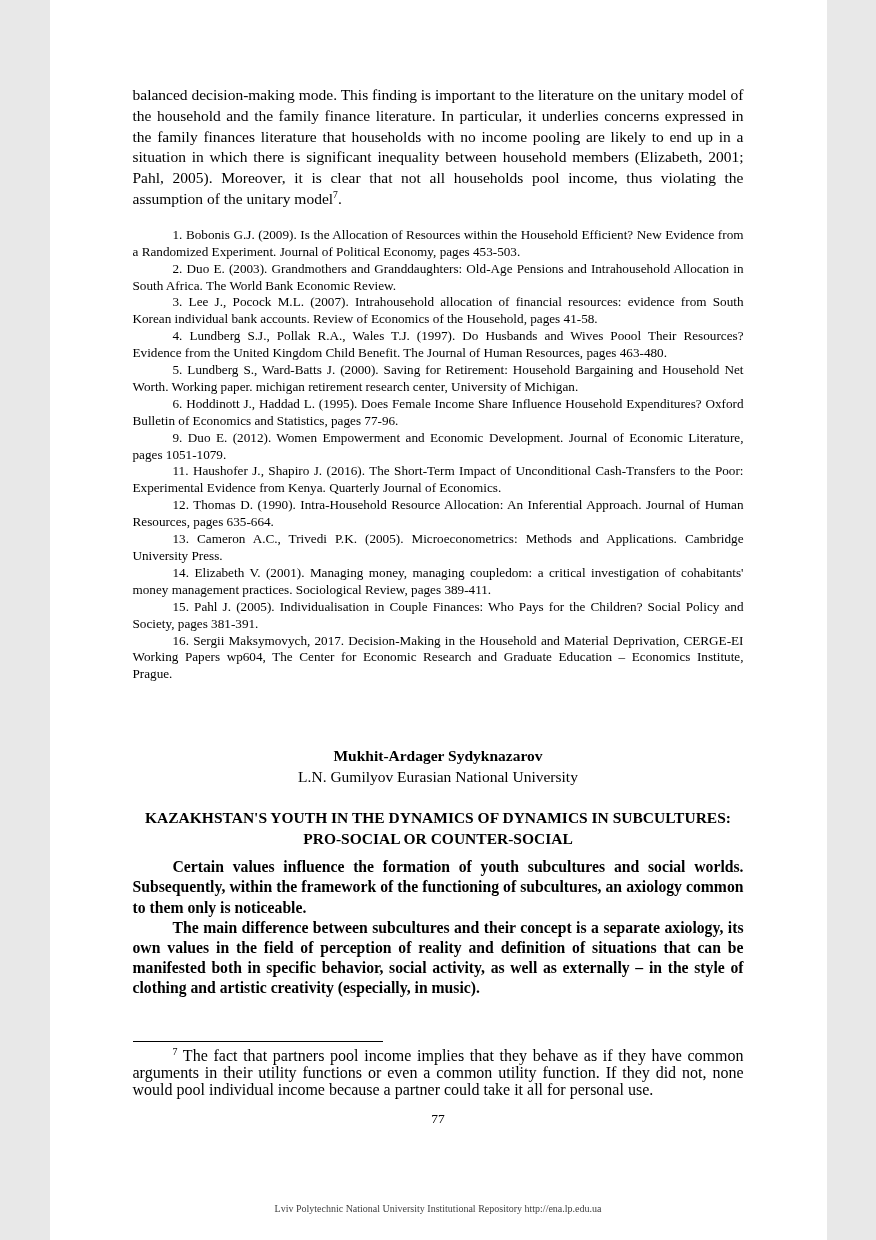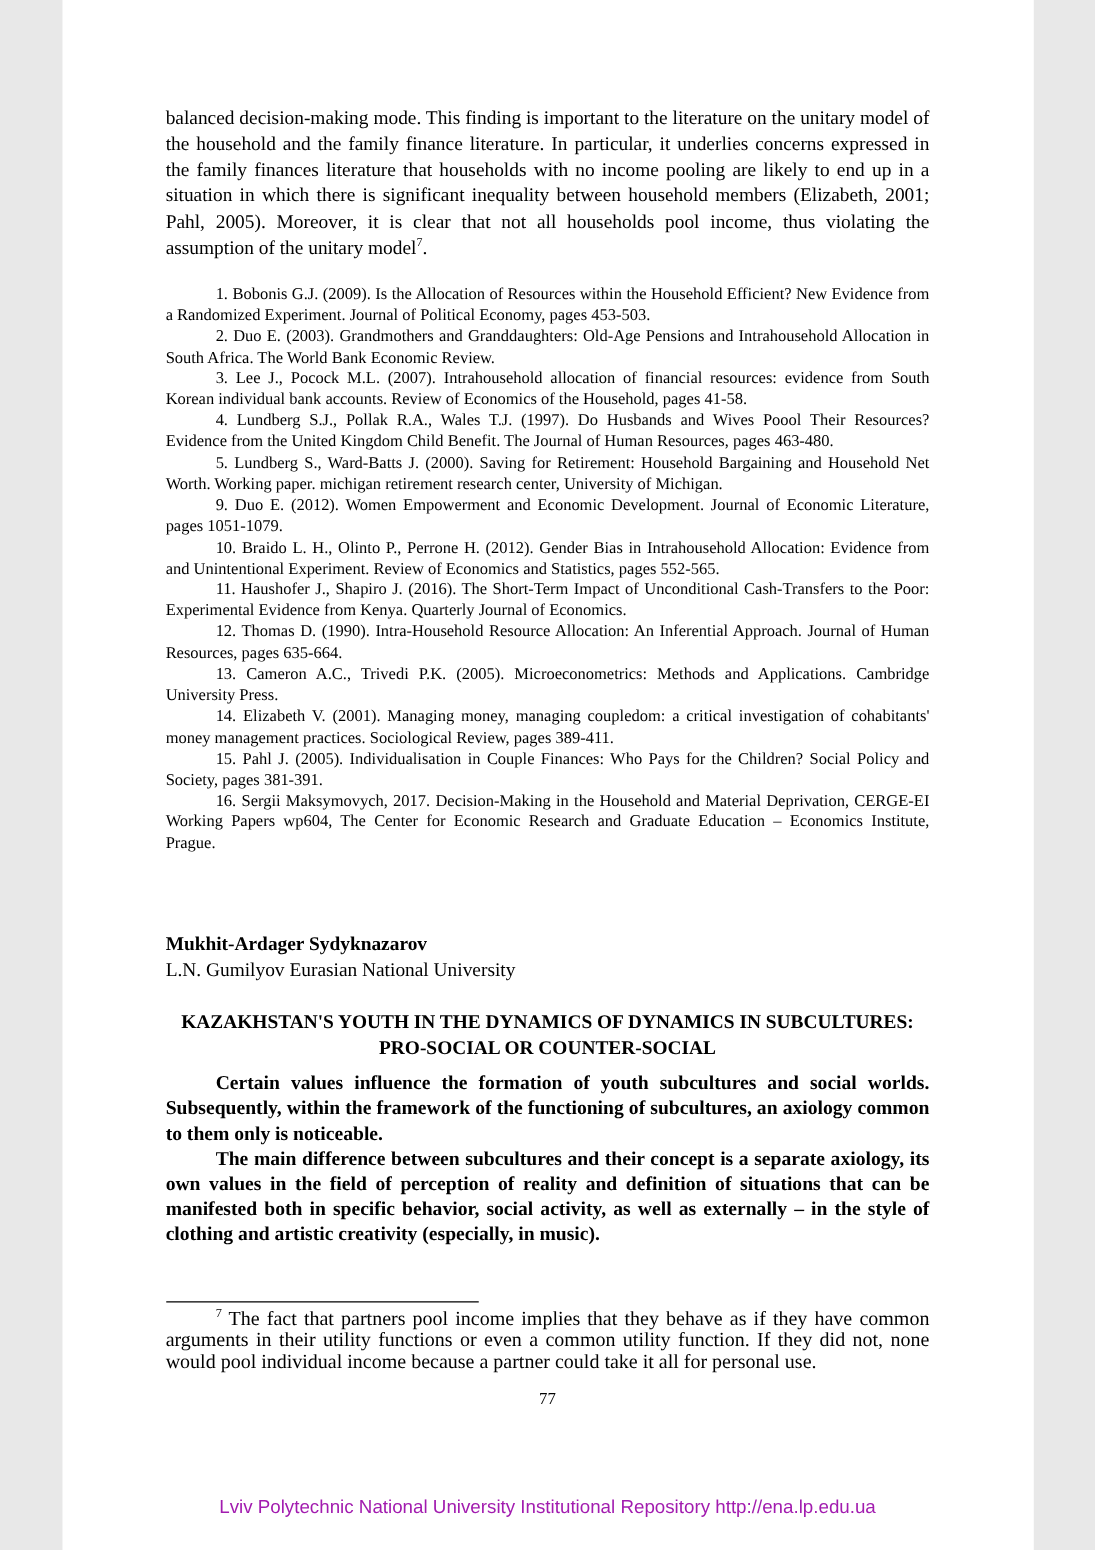--- a/index.html
+++ b/index.html
@@ -38,21 +38,21 @@
     font-size: 13.2px;
     line-height: 16.9px;
     text-align: justify;
   }
   .references p.ref {
     text-indent: 40px;
   }
 
   .author-block {
     margin-top: 62px;
-    text-align: left;
+    text-align: center;
     font-size: 15.5px;
     line-height: 21px;
   }
   .author-name { font-weight: bold; }
 
   .article-title {
     margin-top: 20px;
     text-align: center;
     font-weight: bold;
     font-size: 15.5px;
@@ -89,41 +89,41 @@
     text-align: center;
     font-size: 13.5px;
   }
 
   .repo-footer {
     position: absolute;
     left: 0;
     right: 0;
     bottom: 26px;
     text-align: center;
-    font-family: Liberation Sans, sans-serif;
-    font-size: 15px;
-    color: #a21caf;
+    font-family: Liberation Serif, serif;
+    font-size: 10px;
+    color: #404040;
   }
 </style>
 </head>
 <body>
 
 <div class="page">
   <div class="content">
 
     <p class="intro"><span>balanced decision-making mode. This finding is important to the literature on the unitary model of the household and the family finance literature. In particular, it underlies concerns expressed in the family finances literature that households with no income pooling are likely to end up in a situation in which there is significant inequality between household members (Elizabeth, 2001; Pahl, 2005). Moreover, it is clear that not all households pool income, thus violating the assumption of the unitary model</span><sup class="fn-ref">7</sup><span>.</span></p>
 
     <div class="references">
       <p class="ref">1. Bobonis G.J. (2009). Is the Allocation of Resources within the Household Efficient? New Evidence from a Randomized Experiment. Journal of Political Economy, pages 453-503.</p>
       <p class="ref">2. Duo E. (2003). Grandmothers and Granddaughters: Old-Age Pensions and Intrahousehold Allocation in South Africa. The World Bank Economic Review.</p>
       <p class="ref">3. Lee J., Pocock M.L. (2007). Intrahousehold allocation of financial resources: evidence from South Korean individual bank accounts. Review of Economics of the Household, pages 41-58.</p>
       <p class="ref">4. Lundberg S.J., Pollak R.A., Wales T.J. (1997). Do Husbands and Wives Poool Their Resources? Evidence from the United Kingdom Child Benefit. The Journal of Human Resources, pages 463-480.</p>
       <p class="ref">5. Lundberg S., Ward-Batts J. (2000). Saving for Retirement: Household Bargaining and Household Net Worth. Working paper. michigan retirement research center, University of Michigan.</p>
+      <p class="ref">6. Hoddinott J., Haddad L. (1995). Does Female Income Share Influence Household Expenditures? Oxford Bulletin of Economics and Statistics, pages 77-96.</p>
       <p class="ref">9. Duo E. (2012). Women Empowerment and Economic Development. Journal of Economic Literature, pages 1051-1079.</p>
-      <p class="ref">10. Braido L. H., Olinto P., Perrone H. (2012). Gender Bias in Intrahousehold Allocation: Evidence from and Unintentional Experiment. Review of Economics and Statistics, pages 552-565.</p>
       <p class="ref">11. Haushofer J., Shapiro J. (2016). The Short-Term Impact of Unconditional Cash-Transfers to the Poor: Experimental Evidence from Kenya. Quarterly Journal of Economics.</p>
       <p class="ref">12. Thomas D. (1990). Intra-Household Resource Allocation: An Inferential Approach. Journal of Human Resources, pages 635-664.</p>
       <p class="ref">13. Cameron A.C., Trivedi P.K. (2005). Microeconometrics: Methods and Applications. Cambridge University Press.</p>
       <p class="ref">14. Elizabeth V. (2001). Managing money, managing coupledom: a critical investigation of cohabitants' money management practices. Sociological Review, pages 389-411.</p>
       <p class="ref">15. Pahl J. (2005). Individualisation in Couple Finances: Who Pays for the Children? Social Policy and Society, pages 381-391.</p>
       <p class="ref">16. Sergii Maksymovych, 2017. Decision-Making in the Household and Material Deprivation, CERGE-EI Working Papers wp604, The Center for Economic Research and Graduate Education – Economics Institute, Prague.</p>
     </div>
 
     <div class="author-block">
       <p class="author-name">Mukhit-Ardager Sydyknazarov</p>

